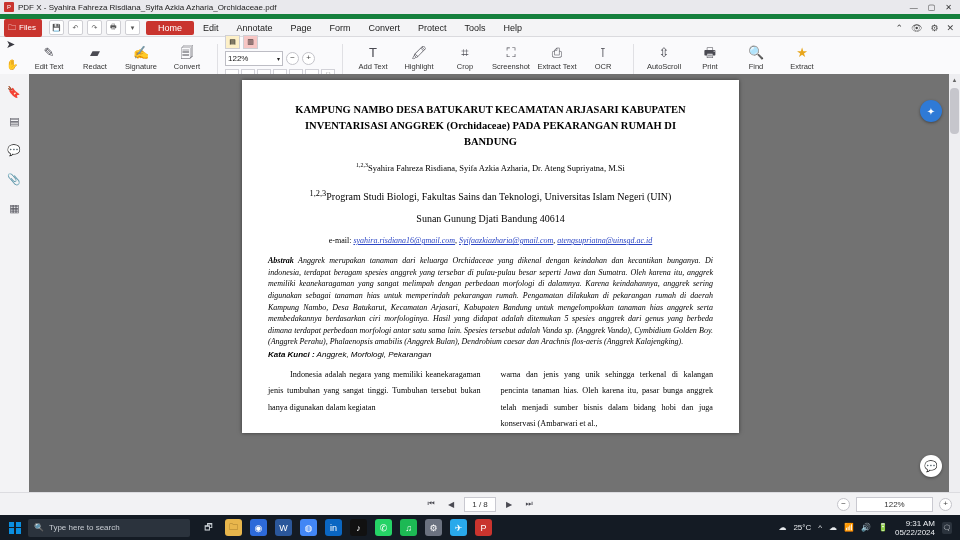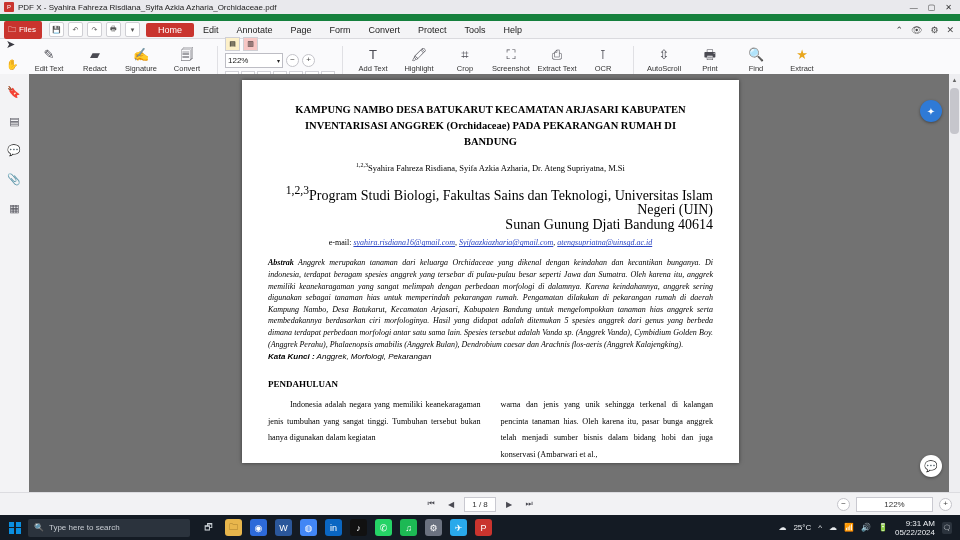--- a/index.html
+++ b/index.html
@@ -1,20 +1,20 @@
 <!DOCTYPE html>
 <html><head>
 <meta charset="utf-8">
 <style>
   html,body{margin:0;padding:0;}
   body{width:960px;height:540px;overflow:hidden;font-family:"Liberation Sans",sans-serif;background:#f1f1f1;}
   #app{position:relative;width:960px;height:540px;}
 
   
-  .titlebar{height:14px;background:#e9e9ed;display:flex;align-items:center;padding:0 4px;font-size:8px;color:#222;border-bottom:7px solid #15803d;}
+  .titlebar{height:14px;background:#e9e9ed;display:flex;align-items:center;padding:0 4px;font-size:8px;color:#222;border-bottom:5px solid #15803d;}
   .tb-icon{width:10px;height:10px;background:#c9342e;border-radius:1px;color:#fff;font-size:6px;line-height:10px;text-align:center;margin-right:4px;}
   .tb-title{flex:1;white-space:nowrap;overflow:hidden;}
   .tb-btns{display:flex;gap:10px;margin-right:4px;}
   .tb-btn{font-size:8px;color:#333;cursor:default;}
   .tb-close{color:#333;}
 
   
   .menubar{height:17px;background:#f4f4f6;display:flex;align-items:center;font-size:9px;color:#222;border-bottom:1px solid #dadade;}
   .mb-left{display:flex;align-items:center;gap:3px;padding-left:4px;}
   .files-btn{background:#c9342e;color:#fff;font-size:8px;border-radius:2px;padding:2px 6px 2px 4px;display:flex;align-items:center;gap:3px;}
@@ -45,21 +45,21 @@
   .leftrail{position:absolute;left:0;top:74px;width:29px;bottom:33px;background:#f3f3f5;border-right:1px solid #dcdce0;display:flex;flex-direction:column;align-items:center;padding-top:10px;gap:12px;}
   .rail-ic{width:17px;height:17px;display:flex;align-items:center;justify-content:center;font-size:11px;color:#53535c;}
   .rail-bottom{position:absolute;bottom:6px;left:0;width:29px;display:flex;justify-content:center;}
 
   
   .viewer{position:absolute;left:29px;top:74px;right:0;bottom:33px;background:#727272;overflow:hidden;}
   .page{position:absolute;left:213px;top:6px;width:497px;height:auto;background:#fff;box-shadow:0 0 4px rgba(0,0,0,.5);padding:22px 26px 0 26px;box-sizing:border-box;}
   .doc-title{font-family:"Liberation Serif",serif;font-weight:bold;font-size:10.5px;text-align:center;line-height:16px;color:#000;}
   .doc-auth{font-family:"Liberation Serif",serif;font-size:8.5px;text-align:center;margin-top:12px;color:#000;}
   .doc-auth sup{font-size:6px;}
-  .doc-aff{font-family:"Liberation Serif",serif;font-size:14px;text-align:right;margin-top:10px;line-height:15px;color:#000;}
+  .doc-aff{font-family:"Liberation Serif",serif;font-size:10px;text-align:center;margin-top:10px;line-height:22px;color:#000;}
   .doc-mail{font-family:"Liberation Serif",serif;font-size:8px;text-align:center;margin-top:6px;color:#000;}
   .doc-mail a{color:#2b45c4;text-decoration:underline;font-style:italic;}
   .abs{font-family:"Liberation Serif",serif;font-size:8px;font-style:italic;text-align:justify;line-height:11.6px;margin-top:10px;color:#000;}
   .abs b{font-style:italic;font-weight:bold;}
   .kata{font-family:Liberation Sans, sans-serif;font-size:8px;font-style:italic;margin-top:2px;color:#000;}
   .kata b{font-weight:bold;}
   .sect{font-family:"Liberation Serif",serif;font-size:9px;font-weight:bold;margin-top:18px;color:#000;}
   .cols{display:flex;gap:20px;margin-top:8px;}
   .col{flex:1;font-family:"Liberation Serif",serif;font-size:8.2px;line-height:16.5px;text-align:justify;color:#000;}
   .col p{margin:0;text-indent:22px;}
@@ -277,21 +277,20 @@
         <a href="#">atengsupriatna@uinsgd.ac.id</a>
       </div>
       <div class="abs">
         <b>Abstrak</b>
         <span>Anggrek merupakan tanaman dari keluarga Orchidaceae yang dikenal dengan keindahan dan kecantikan bunganya. Di indonesia, terdapat beragam spesies anggrek yang tersebar di pulau-pulau besar seperti Jawa dan Sumatra.  Oleh karena itu, anggrek memiliki keanekaragaman yang sangat melimpah dengan perbedaan morfologi di dalamnya. Karena keindahannya, anggrek sering digunakan sebagai tanaman hias untuk memperindah pekarangan rumah. Pengamatan dilakukan di pekarangan rumah di daerah Kampung Nambo, Desa Batukarut, Kecamatan Arjasari, Kabupaten Bandung untuk mengelompokkan tanaman hias anggrek serta membedakannya berdasarkan ciri morfologinya. Hasil yang didapat adalah ditemukan 5 spesies anggrek dari genus yang berbeda dimana terdapat perbedaan morfologi antar satu sama lain. Spesies tersebut adalah Vanda sp. (Anggrek Vanda), Cymbidium Golden Boy. (Anggrek Perahu), Phalaenopsis amabilis (Anggrek Bulan), Dendrobium caesar dan Arachnis flos-aeris (Anggrek Kalajengking).</span>
       </div>
       <div class="kata">
         <b>Kata Kunci :</b>
         <span>Anggrek, Morfologi, Pekarangan</span>
       </div>
-      <div class="sect">PENDAHULUAN</div>
       <div class="cols">
         <div class="col">
           <p>Indonesia adalah negara yang memiliki keanekaragaman jenis tumbuhan yang sangat tinggi. Tumbuhan tersebut bukan hanya digunakan dalam kegiatan</p>
         </div>
         <div class="col r">
           <p>warna dan jenis yang unik sehingga terkenal di kalangan pencinta tanaman hias. Oleh karena itu, pasar bunga anggrek telah menjadi sumber bisnis dalam bidang hobi dan juga konservasi (Ambarwari et al.,</p>
         </div>
       </div>
     </div>
 

